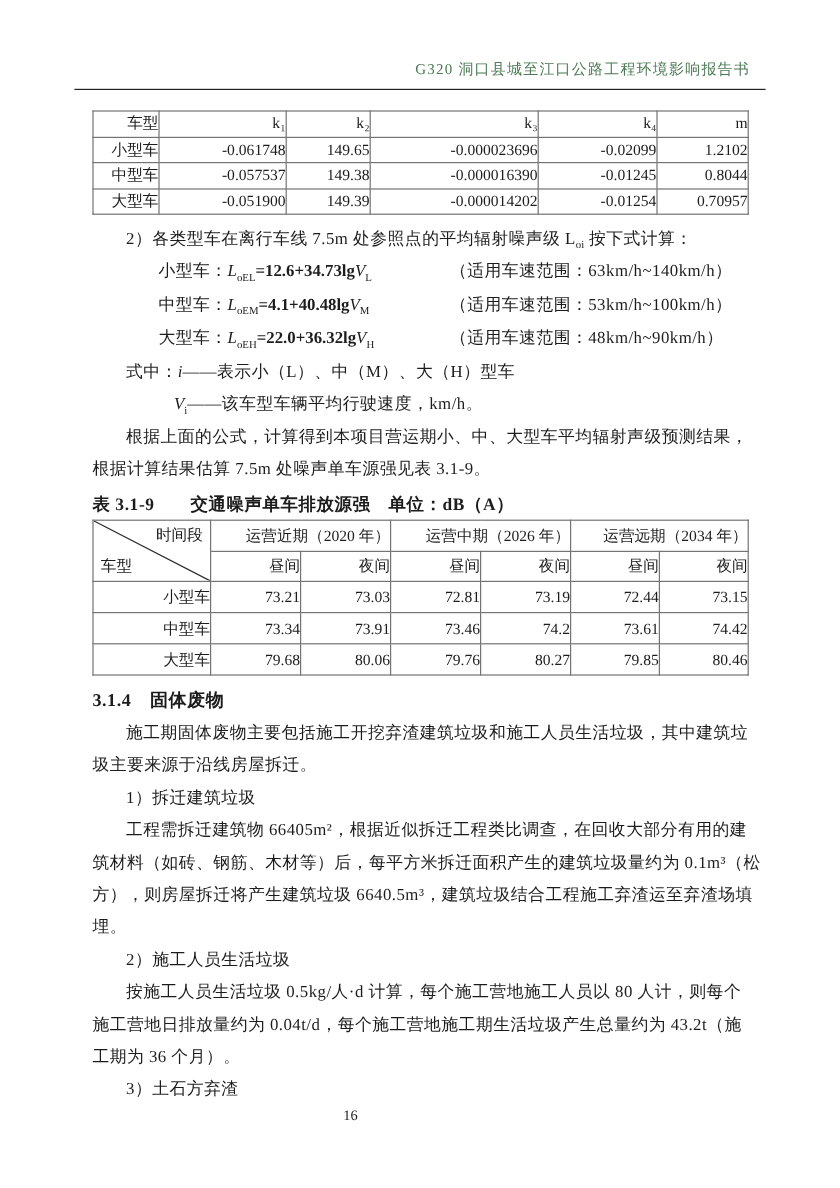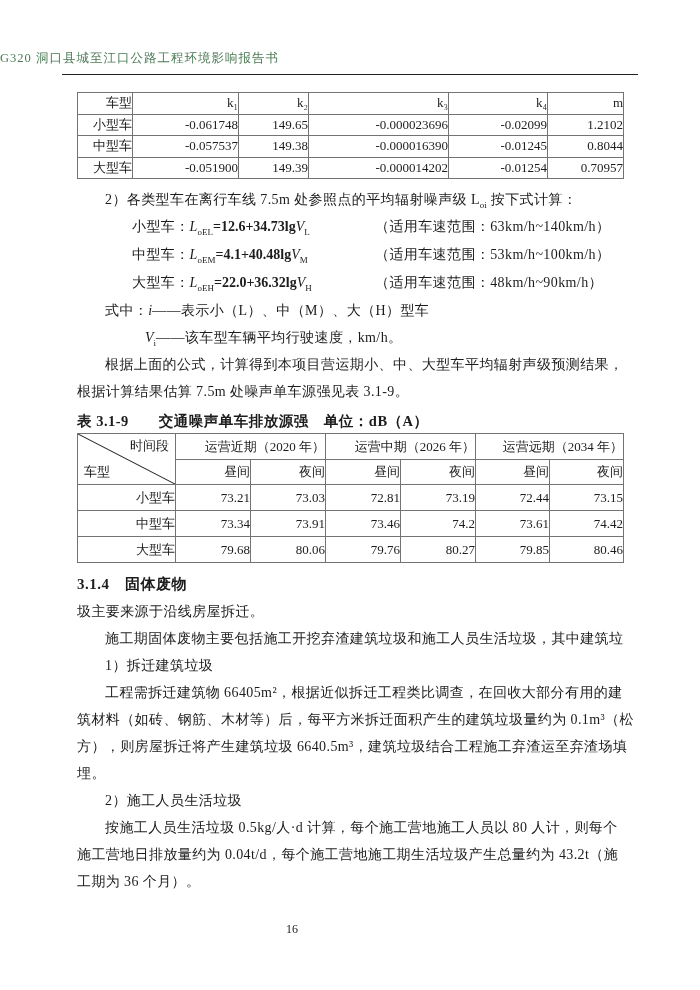--- a/index.html
+++ b/index.html
@@ -6,21 +6,21 @@
   html,body { background:#ffffff; }
   body {
     width:700px; height:990px; position:relative; overflow:hidden;
     font-family:"Liberation Serif","DejaVu Serif",serif;
     color:#1c1c1c;
   }
   .page { width:700px; height:990px; position:relative; }
 
   
   .running-head {
-    padding-top:50px; padding-right:75px; text-align:left;
+    padding-top:50px; padding-right:75px; text-align:right;
     font-size:12.5px; color:#4c7a55; letter-spacing:1px;
   }
   .header-rule { border:none; border-top:1.6px solid #222; margin:7px 62px 0 62px; }
 
   
   .content { margin-left:77px; width:546px; }
 
   
   table { border-collapse:collapse; table-layout:fixed; width:546px; font-size:13px; }
   td,th { border:1px solid #737373; text-align:right; font-weight:normal; overflow:hidden; white-space:nowrap; }
@@ -188,29 +188,30 @@
         <td>79.76</td>
         <td>80.27</td>
         <td>79.85</td>
         <td>80.46</td>
       </tr>
     </tbody>
       </table>
 
     <div class="bodytext">
       <div class="sec-heading">3.1.4　固体废物</div>
+      <div class="line indent">施工期固体废物主要包括施工开挖弃渣建筑垃圾和施工人员生活垃圾，其中建筑垃</div>
       <div class="line">圾主要来源于沿线房屋拆迁。</div>
-      <div class="line indent">施工期固体废物主要包括施工开挖弃渣建筑垃圾和施工人员生活垃圾，其中建筑垃</div>
       <div class="line indent">1）拆迁建筑垃圾</div>
       <div class="line indent">工程需拆迁建筑物 66405m²，根据近似拆迁工程类比调查，在回收大部分有用的建</div>
       <div class="line">筑材料（如砖、钢筋、木材等）后，每平方米拆迁面积产生的建筑垃圾量约为 0.1m³（松</div>
       <div class="line">方），则房屋拆迁将产生建筑垃圾 6640.5m³，建筑垃圾结合工程施工弃渣运至弃渣场填</div>
       <div class="line">埋。</div>
       <div class="line indent">2）施工人员生活垃圾</div>
       <div class="line indent">按施工人员生活垃圾 0.5kg/人·d 计算，每个施工营地施工人员以 80 人计，则每个</div>
       <div class="line">施工营地日排放量约为 0.04t/d，每个施工营地施工期生活垃圾产生总量约为 43.2t（施</div>
       <div class="line">工期为 36 个月）。</div>
+      <div class="line indent">3）土石方弃渣</div>
     </div>
 
   </div>
 
   <div class="page-number">16</div>
 </div>
 
 </body></html>

